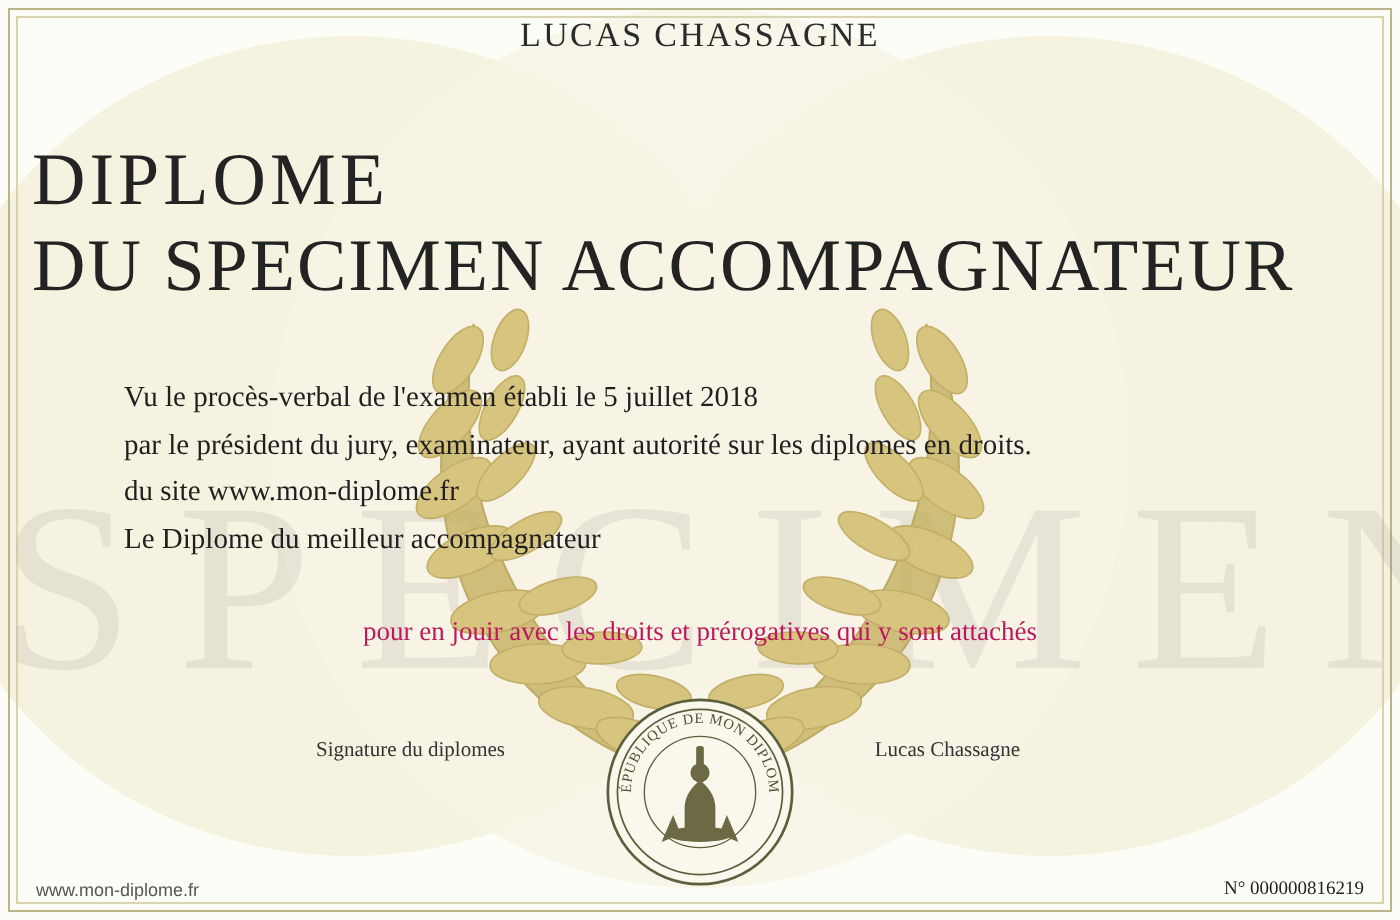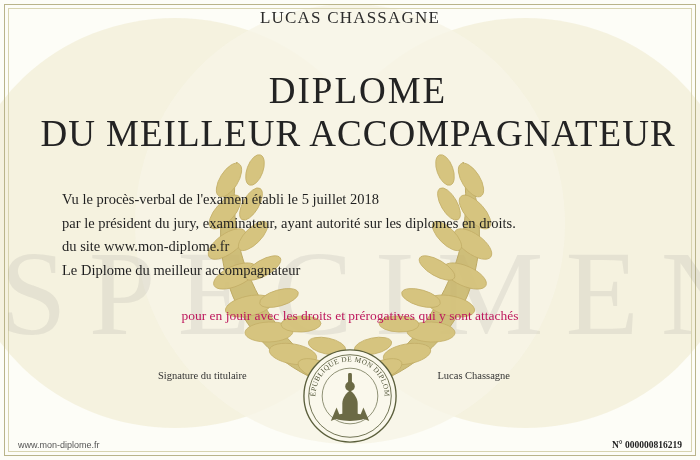--- a/index.html
+++ b/index.html
@@ -76,21 +76,20 @@
     text-align: center;
     font-size: 17px;
     letter-spacing: 1.2px;
     color: #2b2b2b;
   }
 
   .title-block {
     position: absolute;
     top: 70px;
     left: 16px; right: 0;
-    text-align: center;
   }
   .title-line1 {
     font-size: 37px;
     letter-spacing: 2px;
     line-height: 42px;
     color: #232323;
   }
   .title-line2 {
     font-size: 37px;
     letter-spacing: 1px;
@@ -153,21 +152,20 @@
     font-family: "Liberation Sans", sans-serif;
     margin-top: 44px;
   }
   .footer-right {
     position: absolute;
     right: 18px;
     bottom: 10px;
     font-size: 9.5px;
     color: #222;
     font-family: "Liberation Serif", serif;
-    font-weight: bold;
   }
 </style>
 </head>
 <body>
 
 <div id="certificate">
 
   <div class="bg-ellipse left"></div>
   <div class="bg-ellipse right"></div>
   <div class="bg-ellipse center"></div>
@@ -217,33 +215,33 @@
       <ellipse cx="236" cy="180" rx="20" ry="8" transform="rotate(16 236 180)"></ellipse>
       <ellipse cx="214" cy="206" rx="20" ry="8" transform="rotate(2 214 206)"></ellipse>
       <ellipse cx="188" cy="228" rx="19" ry="8" transform="rotate(-12 188 228)"></ellipse>
     </g>
   </svg>
 
   <div class="holder-name">LUCAS CHASSAGNE</div>
 
   <div class="title-block">
     <div class="title-line1">DIPLOME</div>
-    <div class="title-line2">DU MEILLEUR ACCOMPAGNATEUR</div>
+    <div class="title-line2">DU SPECIMEN ACCOMPAGNATEUR</div>
   </div>
 
   <div class="body-block">
     <div class="line">Vu le procès-verbal de l'examen établi le 5 juillet 2018</div>
     <div class="line">par le président du jury, examinateur, ayant autorité sur les diplomes en droits.</div>
     <div class="line">du site www.mon-diplome.fr</div>
     <div class="line">Le Diplome du meilleur accompagnateur</div>
   </div>
 
   <div class="enjoy-line">pour en jouir avec les droits et prérogatives qui y sont attachés</div>
 
-  <div class="sig-left">Signature du titulaire</div>
+  <div class="sig-left">Signature du diplomes</div>
   <div class="sig-right">Lucas Chassagne</div>
 
   <svg class="seal" viewBox="0 0 100 100" aria-hidden="true">
     <defs>
       <path id="sealArc" d="M 14,50 A 36,36 0 0 1 86,50"></path>
       <path id="sealArcBottom" d="M 16,50 A 34,34 0 0 0 84,50"></path>
     </defs>
     <circle cx="50" cy="50" r="48" fill="#faf8ec" stroke="#5b5f3c" stroke-width="1.4"></circle>
     <circle cx="50" cy="50" r="43" fill="none" stroke="#5b5f3c" stroke-width="0.9"></circle>
     <circle cx="50" cy="50" r="29" fill="none" stroke="#5b5f3c" stroke-width="0.7"></circle>

